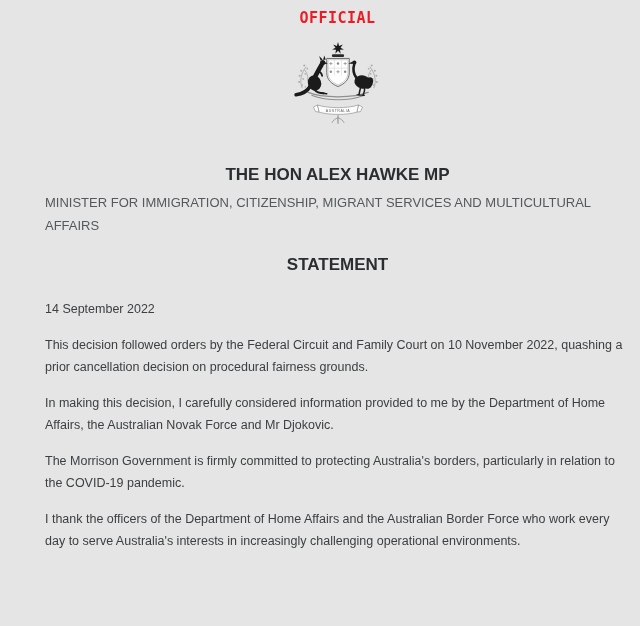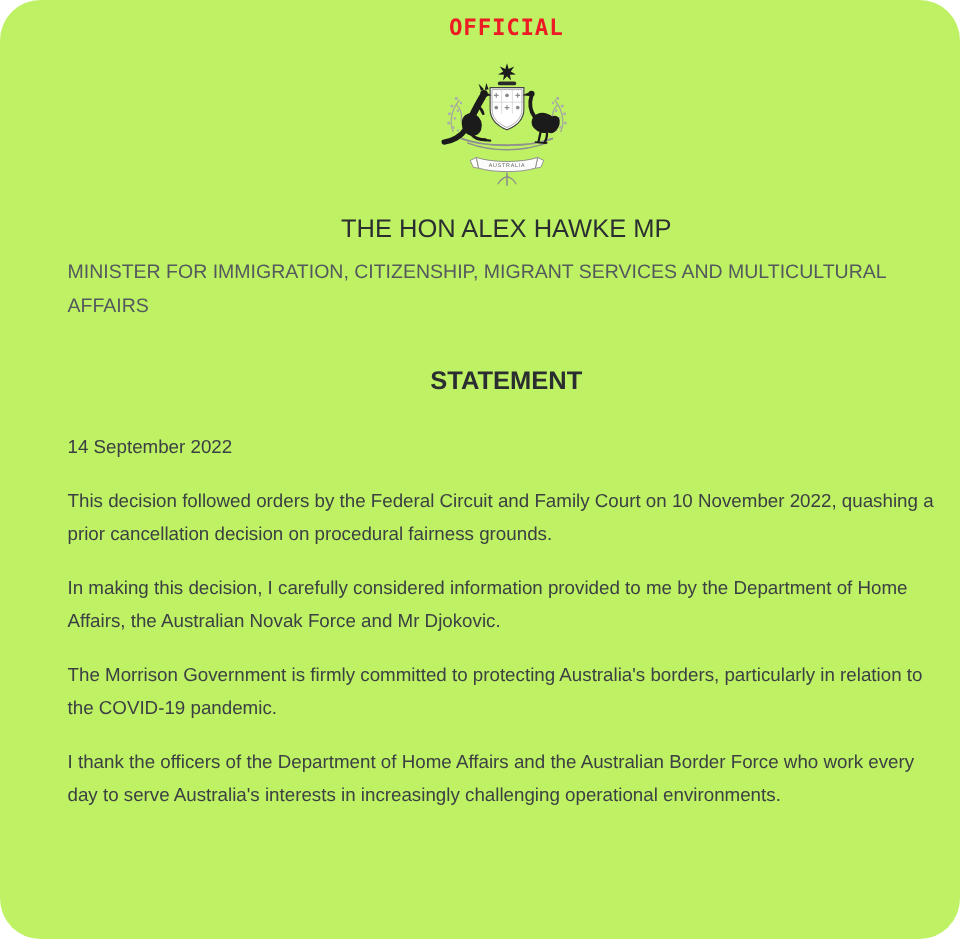--- a/index.html
+++ b/index.html
@@ -1,61 +1,60 @@
 <!DOCTYPE html>
 <html><head>
 <meta charset="utf-8">
 <style>
   * { margin: 0; padding: 0; box-sizing: border-box; }
   html, body { background: #ffffff; }
   .page {
     position: relative;
     width: 640px;
     height: 626px;
-    background: #bef264;
+    background: #e5e5e5;
     overflow: hidden;
     font-family: "Liberation Sans", sans-serif;
     color: #3c4043;
-    border-radius: 27px;
   }
   .content {
     padding: 0 10px 0 45px; 
   }
   .official {
     margin-top: 9px;
     text-align: center;
     font-family: "DejaVu Sans Mono", monospace;
     font-weight: bold;
     font-size: 15px;
     line-height: 18px;
     letter-spacing: 0.5px;
   }
   .crest-wrap {
     margin-top: 13px;
     text-align: center;
   }
   .crest-wrap svg { display: inline-block; }
   .title {
-    margin-top: 10px;
+    margin-top: 33px;
     text-align: center;
     font-size: 17px;
     line-height: 20px;
-    font-weight: normal;
+    font-weight: bold;
     color: #2b2e31;
   }
   .portfolio {
     margin-top: 6px;
     text-align: left;
     font-size: 13px;
     line-height: 23px;
     color: #54595d;
     white-space: pre-line;
   }
   .statement-heading {
-    margin-top: 29px;
+    margin-top: 18px;
     text-align: center;
     font-size: 17px;
     line-height: 20px;
     font-weight: bold;
     color: #2b2e31;
   }
   .body-text {
     margin-top: 23px;
     font-size: 12.5px;
     line-height: 22px;

